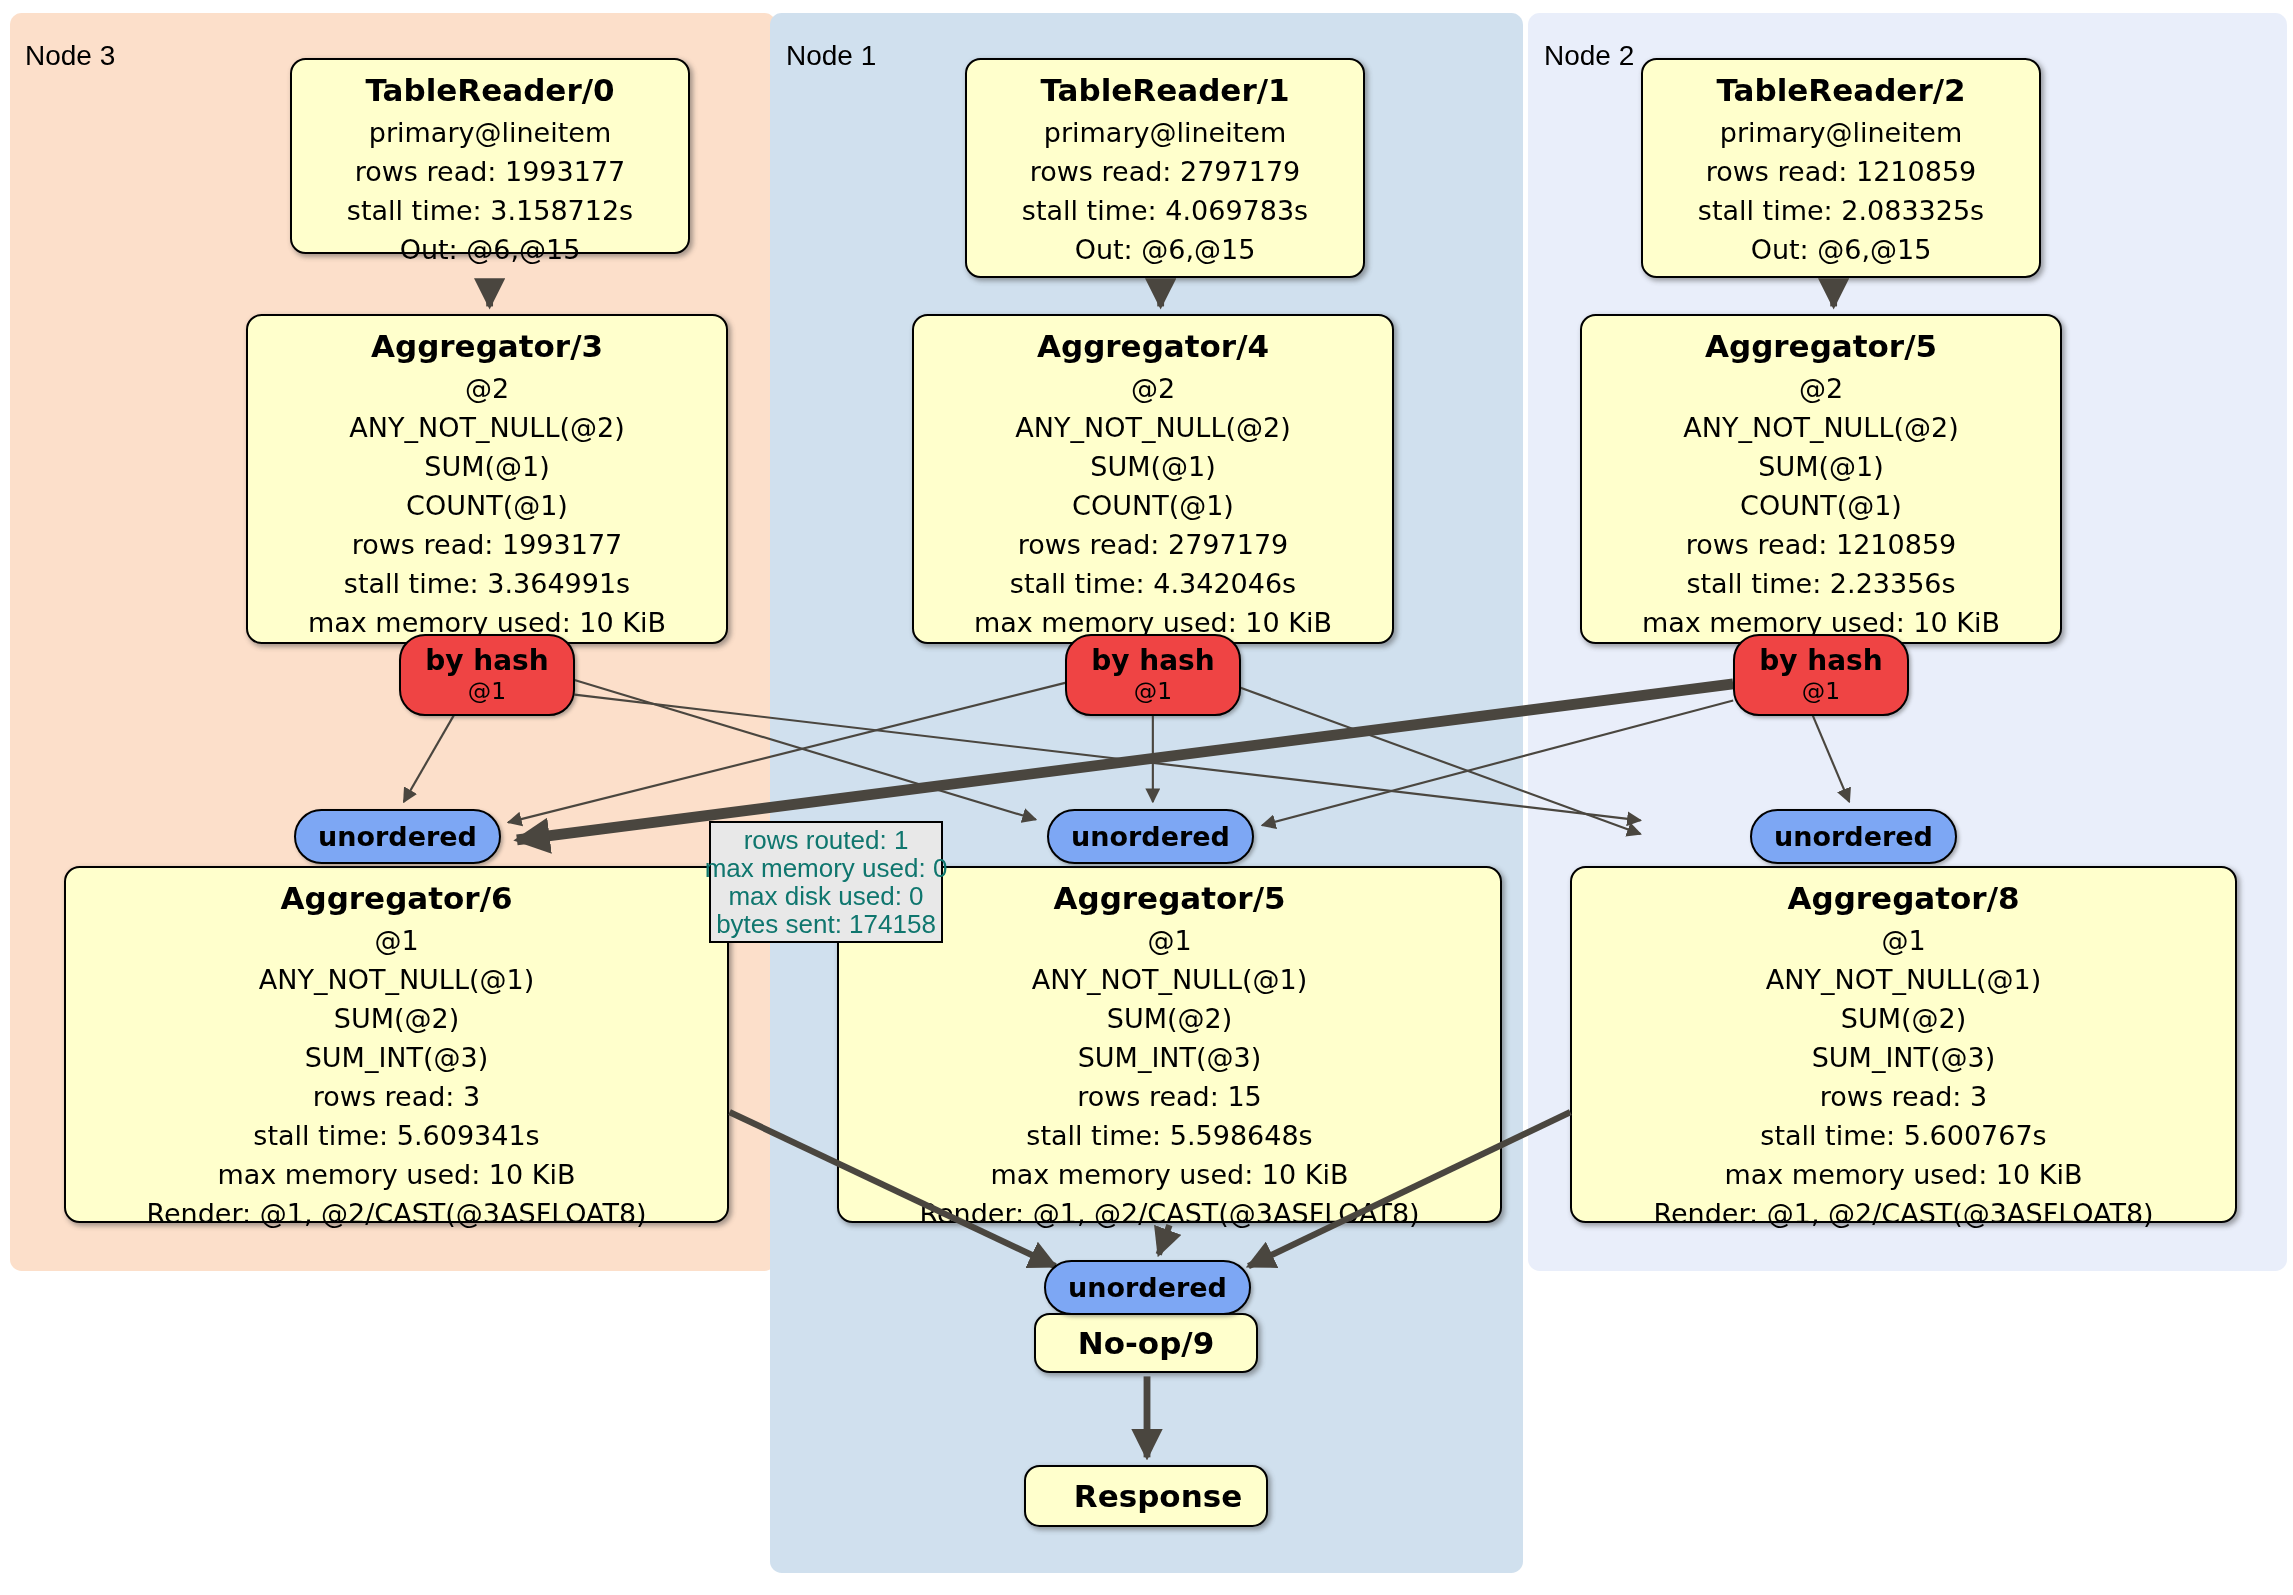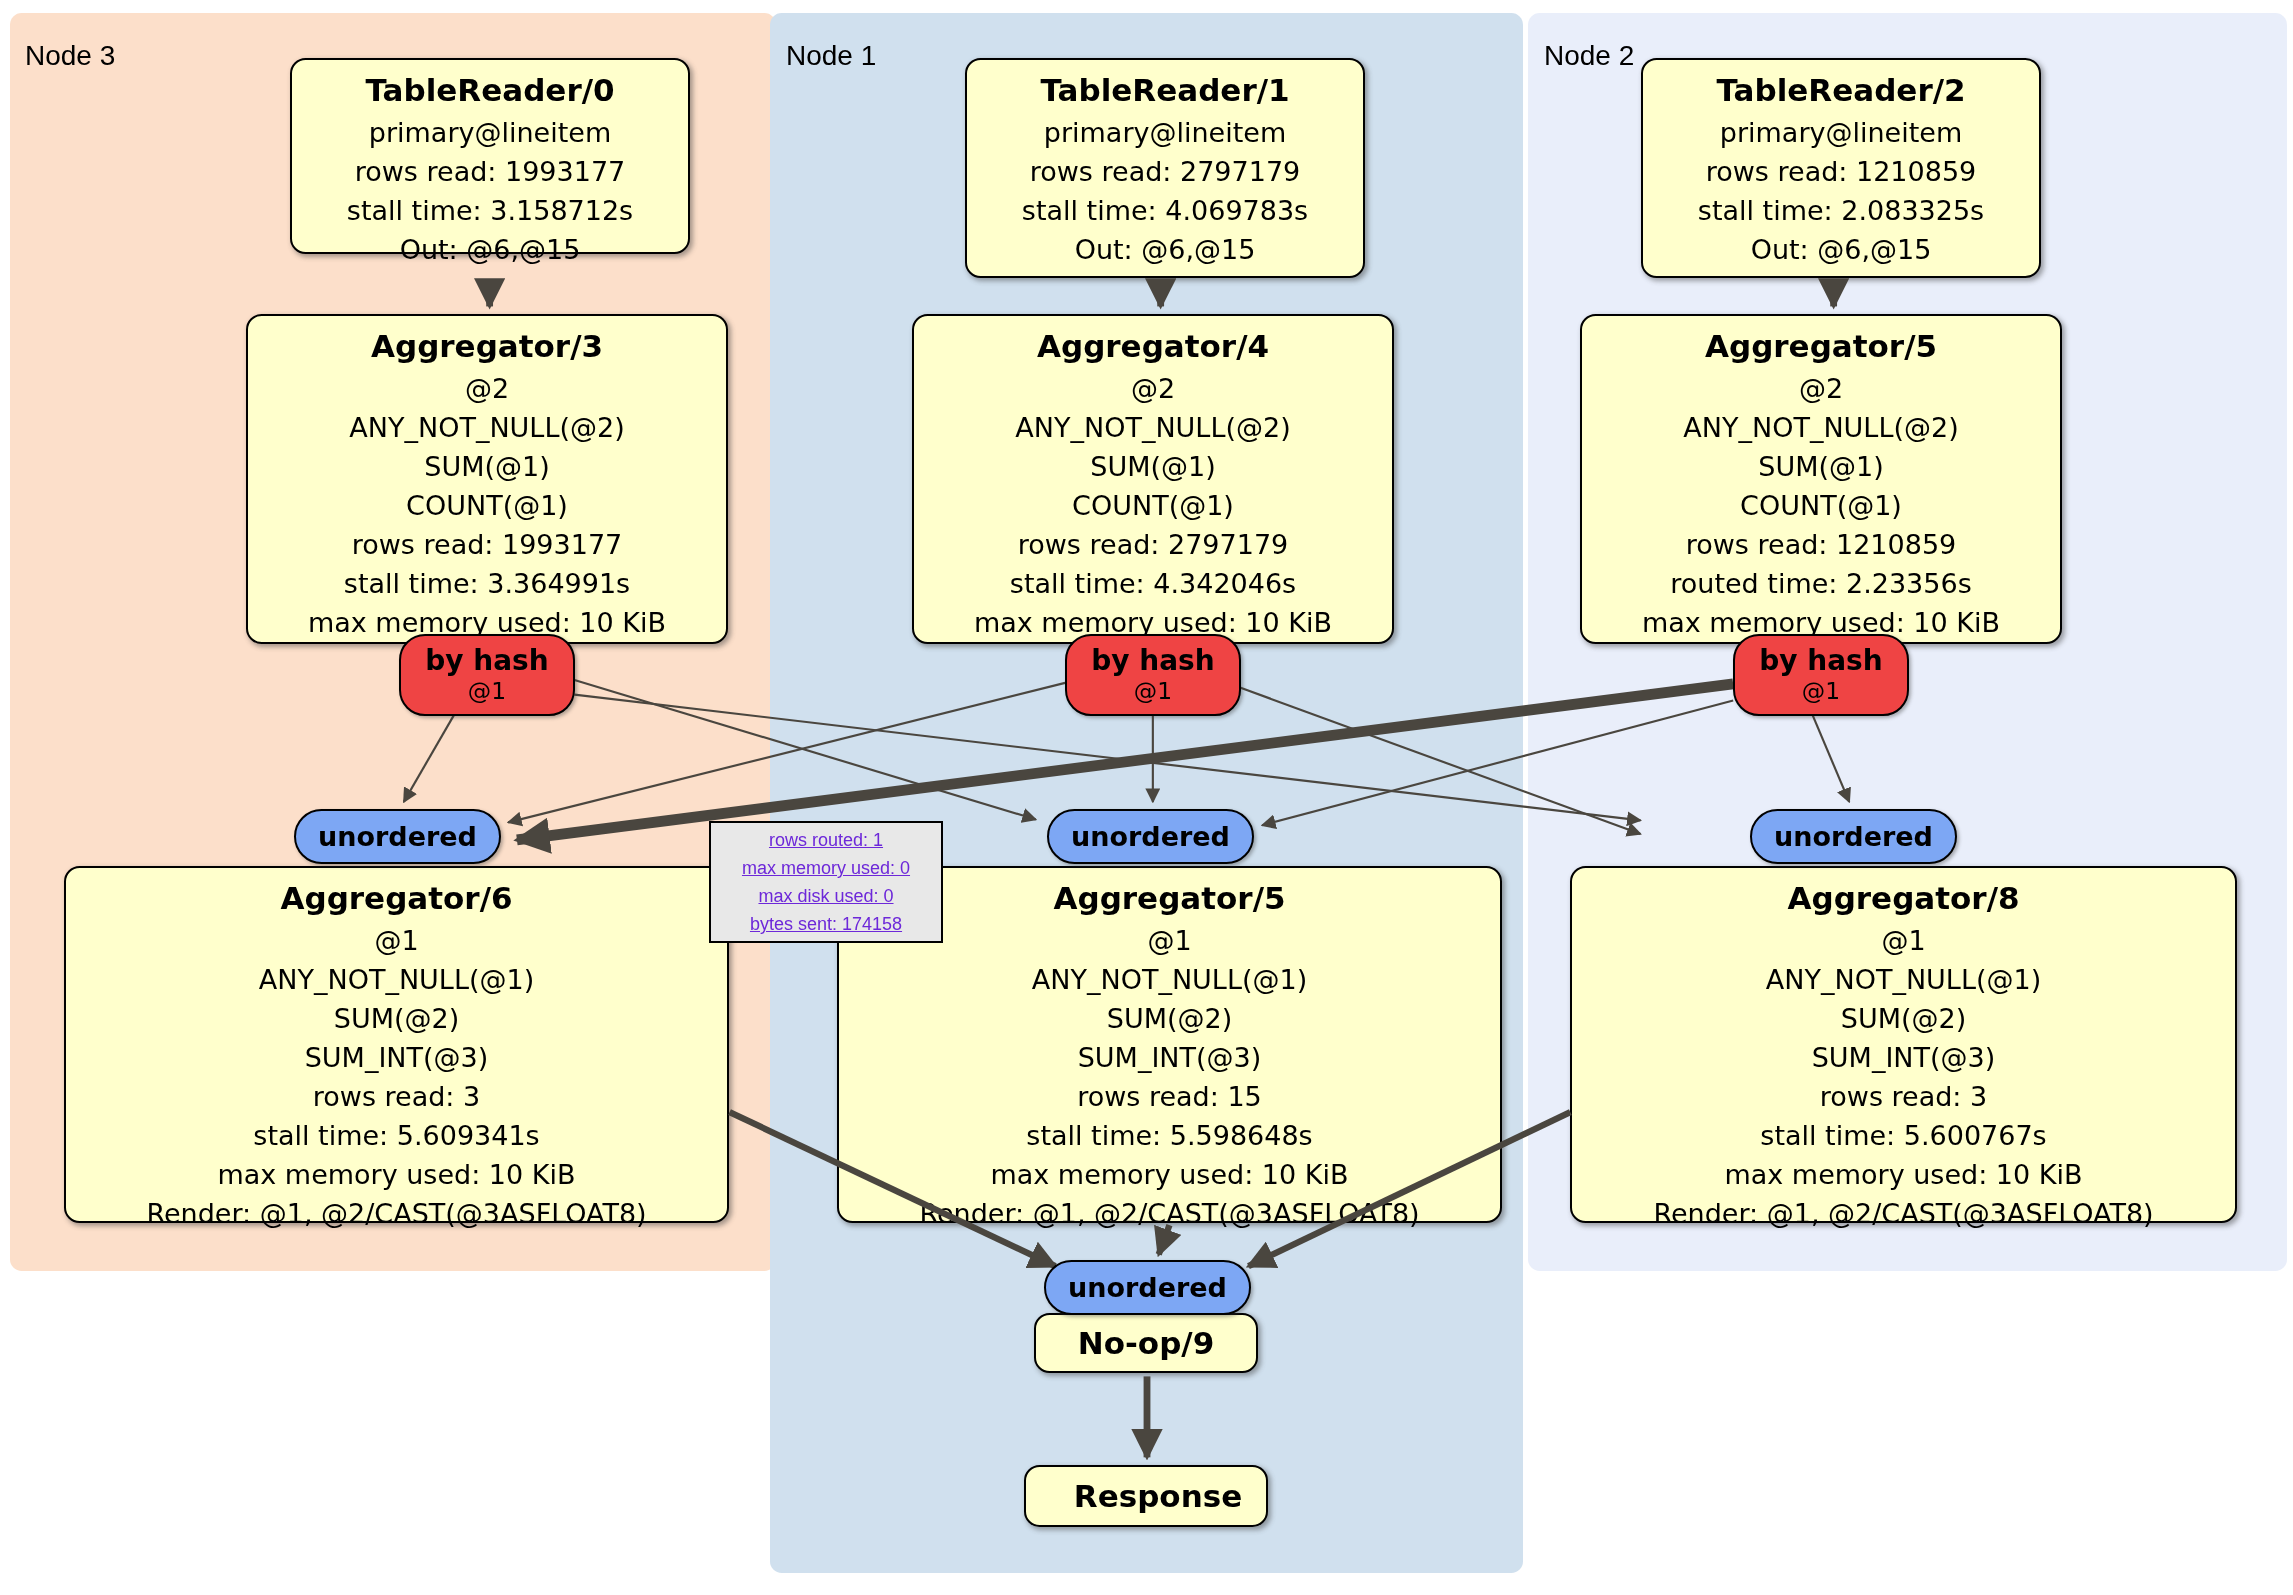--- a/index.html
+++ b/index.html
@@ -17,21 +17,21 @@
         box-shadow:2px 2px 3.9px rgba(60,60,60,.4);}
   .router{background:#ef4444;border-radius:26px;}
   .router .rl{font-weight:bold;font-size:28px;line-height:32px;color:#000;}
   .router .rs{font-size:23.4px;line-height:29px;color:#000;}
   .stream{background:#7da7f4;border-radius:29px;}
   .stream .sl{font-weight:bold;font-size:27px;color:#000;}
   .center-title{justify-content:center;padding-top:0;}
   .tooltip{position:absolute;background:#e8e8e8;border:2px solid #000;z-index:40;display:flex;
            flex-direction:column;align-items:center;justify-content:center;
            font-family:"Liberation Sans", sans-serif;}
-  .tooltip .tl{font-size:18px;line-height:28px;color:#6d28d9;white-space:nowrap;text-decoration:underline;}
+  .tooltip .tl{font-size:26px;line-height:28px;color:#0f766e;white-space:nowrap;}
   svg.edges{position:absolute;left:0;top:0;z-index:20;pointer-events:none;}
 </style>
 </head>
 <body>
 
 <div class="canvas">
 
   <div class="region" style="left:9.8px;top:12.7px;width:766px;height:1258px;background:#fcdfca;"></div>
   <div class="region" style="left:770px;top:12.7px;width:753px;height:1560px;background:#d0e0ee;"></div>
   <div class="region" style="left:1528px;top:12.7px;width:759px;height:1258px;background:#e9eefa;"></div>
@@ -155,21 +155,21 @@
     <div class="ln">stall time: 2.083325s</div>
     <div class="ln">Out: @6,@15</div>
   </div>
   <div class="pbox" style="left:1580px;top:314px;width:482px;height:330px;">
     <div class="title">Aggregator/5</div>
     <div class="ln">@2</div>
     <div class="ln">ANY_NOT_NULL(@2)</div>
     <div class="ln">SUM(@1)</div>
     <div class="ln">COUNT(@1)</div>
     <div class="ln">rows read: 1210859</div>
-    <div class="ln">routed time: 2.23356s</div>
+    <div class="ln">stall time: 2.23356s</div>
     <div class="ln">max memory used: 10 KiB</div>
   </div>
   <div class="pill router" style="left:1733px;top:634px;width:176px;height:82px;">
     <div class="rl">by hash</div>
     <div class="rs">@1</div>
   </div>
   <div class="pill stream" style="left:1750px;top:809px;width:207px;height:55px;">
     <div class="sl">unordered</div>
   </div>
   <div class="pbox" style="left:1570px;top:866px;width:667px;height:357px;">

